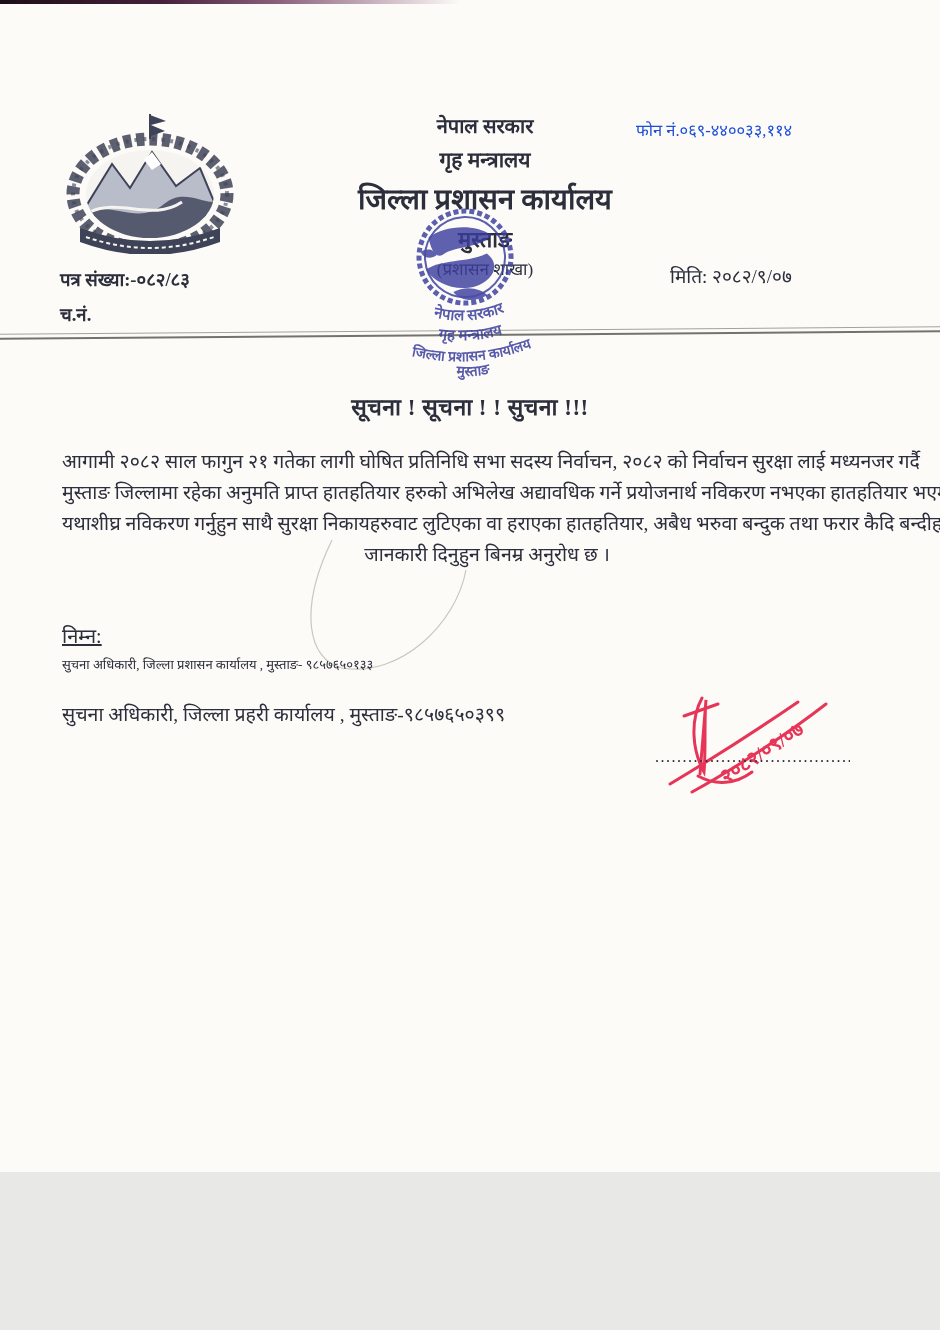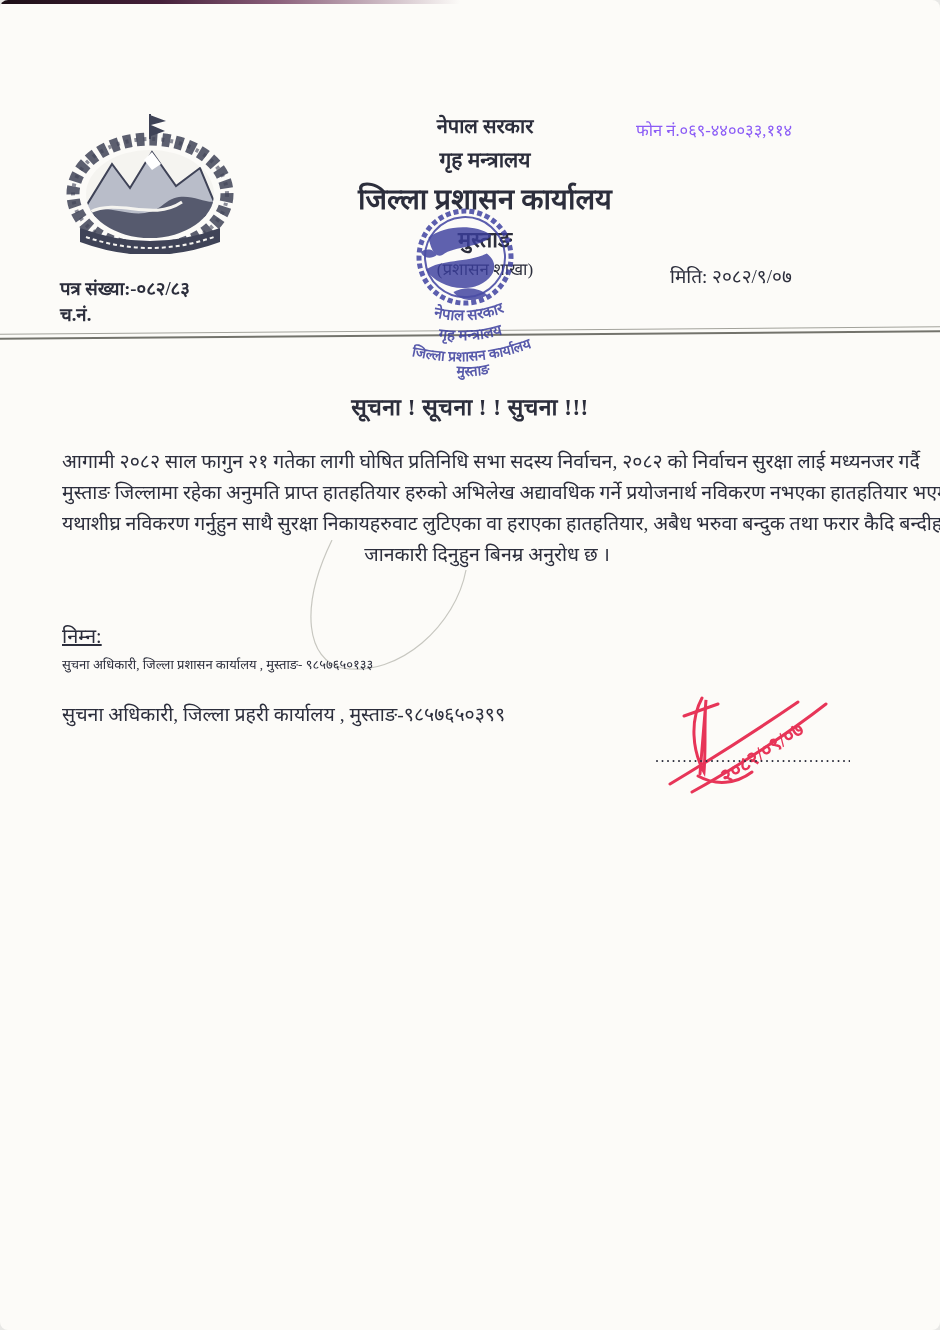--- a/index.html
+++ b/index.html
@@ -1,42 +1,41 @@
 <!DOCTYPE html>
 <html><head>
 <meta charset="utf-8">
 <style>
   html,body{margin:0;padding:0;}
   body{background:#e8e8e6;}
   .page{
     position:relative;
-    width:940px;height:1330px;
+    width:940px;height:1172px;
     margin:0 auto;
     background:#fcfbf8;
     overflow:hidden;
     font-family:"Liberation Serif","DejaVu Serif",serif;
     color:#2c2e3c;
-    border-radius:8px;
   }
   .abs{position:absolute;}
   .center{text-align:center;}
   
   .scan-strip{
     left:0;top:0;width:460px;height:4px;
     background:linear-gradient(to right,#1c0f16,#45203a 35%, #8a5f7a 60%, rgba(252,251,248,0));
   }
   
   .hdr-center{left:270px;top:112px;width:430px;}
   .hdr-line1{font-size:20px;font-weight:bold;}
   .hdr-line2{font-size:21px;font-weight:bold;margin-top:6px;}
   .hdr-line3{font-size:29px;font-weight:bold;margin-top:5px;}
   .hdr-line4{font-size:22px;font-weight:bold;margin-top:6px;}
   .hdr-line5{font-size:17px;margin-top:4px;}
-  .hdr-right{left:636px;top:116px;width:290px;font-size:16.5px;line-height:1.85;color:#8b5cf6;}
-  .meta-ref{left:60px;top:266px;font-size:18.5px;font-weight:bold;margin-top:9px;}
+  .hdr-right{left:636px;top:116px;width:290px;font-size:16.5px;line-height:1.85;color:#1d4ed8;}
+  .meta-ref{left:60px;top:266px;font-size:18.5px;font-weight:bold;}
   .meta-chn{left:60px;top:301px;font-size:18.5px;font-weight:bold;}
   .meta-date{left:670px;top:263px;font-size:19px;font-weight:normal;}
   
   .hrule{
     left:-4px;top:330px;width:950px;height:3px;
     border-top:1px solid #a3a39c;
     border-bottom:2px solid #73736c;
     transform:rotate(-0.45deg);
   }
   

